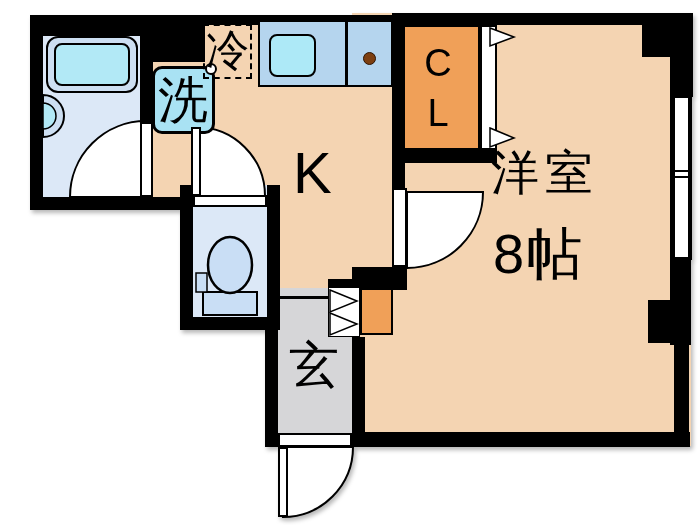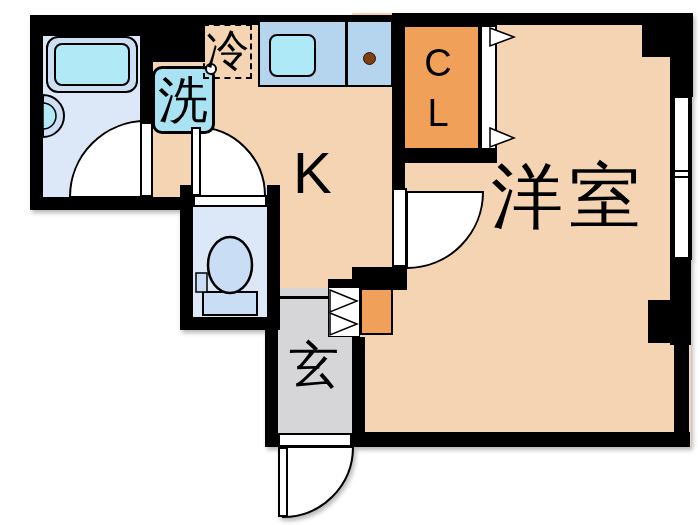--- a/index.html
+++ b/index.html
@@ -98,20 +98,21 @@
   </div>
 
   <div class="fix" style="left:193px;top:195px;width:74px;height:12px;background:#fff;border:2px solid #000;"></div>
   <div class="fix" style="left:392px;top:188px;width:15px;height:79px;background:#fff;border:2px solid #000;"></div>
   <div class="fix" style="left:278px;top:433px;width:74px;height:14px;background:#fff;border:2px solid #000;"></div>
   <div class="fix" style="left:140px;top:122px;width:13px;height:75px;background:#fff;border:2px solid #000;"></div>
   <div class="fix" style="left:191px;top:127px;width:10px;height:69px;background:#fff;border:2px solid #000;"></div>
   <div class="fix" style="left:278px;top:447px;width:10px;height:70px;background:#fff;border:2px solid #000;"></div>
 
   <div class="lbl" style="left:293px;top:144px;font-size:58px;">K</div>
-  <div class="lbl" style="left:491px;top:160px;font-size:72px;letter-spacing:6px;">洋室</div>
+  <div class="lbl" style="left:491px;top:149px;font-size:48px;letter-spacing:6px;">洋室</div>
+  <div class="lbl" style="left:493px;top:226px;font-size:56px;letter-spacing:2px;">8帖</div>
   <div class="lbl" style="left:289px;top:340px;font-size:50px;">玄</div>
   <div class="lbl vtext" style="left:419px;top:42px;font-size:38px;">CL</div>
   <div class="lbl" style="left:206px;top:29px;font-size:43px;">冷</div>
   <div class="lbl" style="left:158px;top:75px;font-size:50px;">洗</div>
 
  </div>
 </div>
 
 </body></html>

